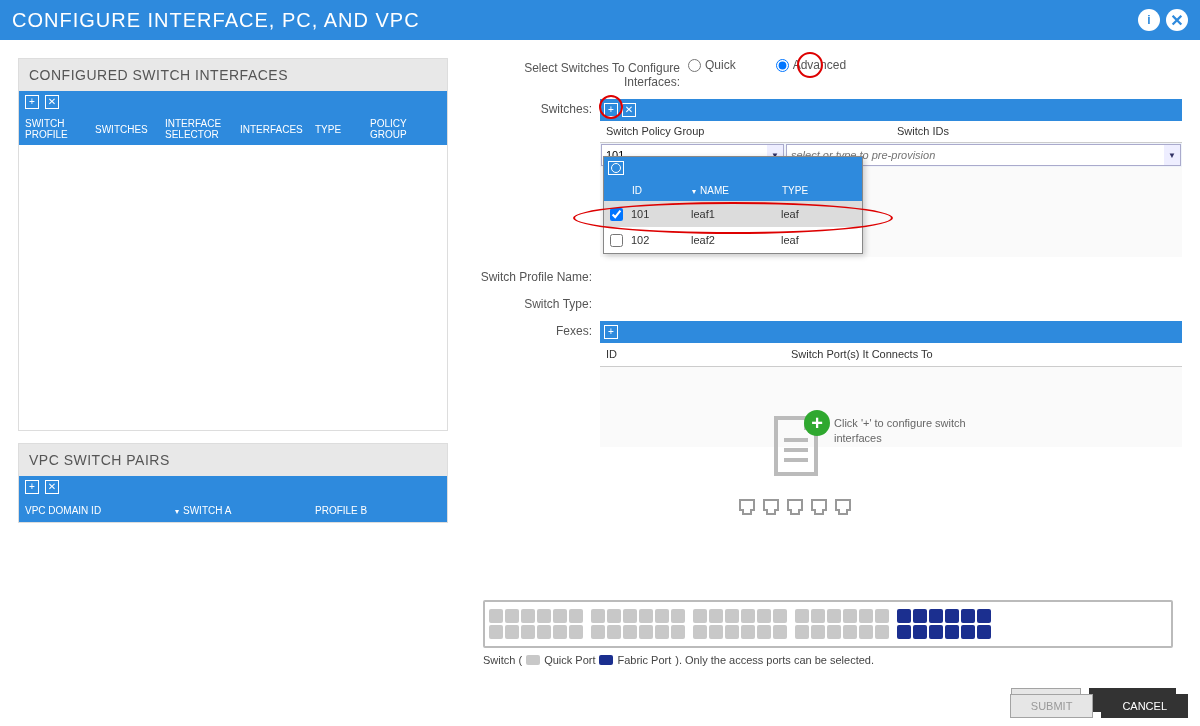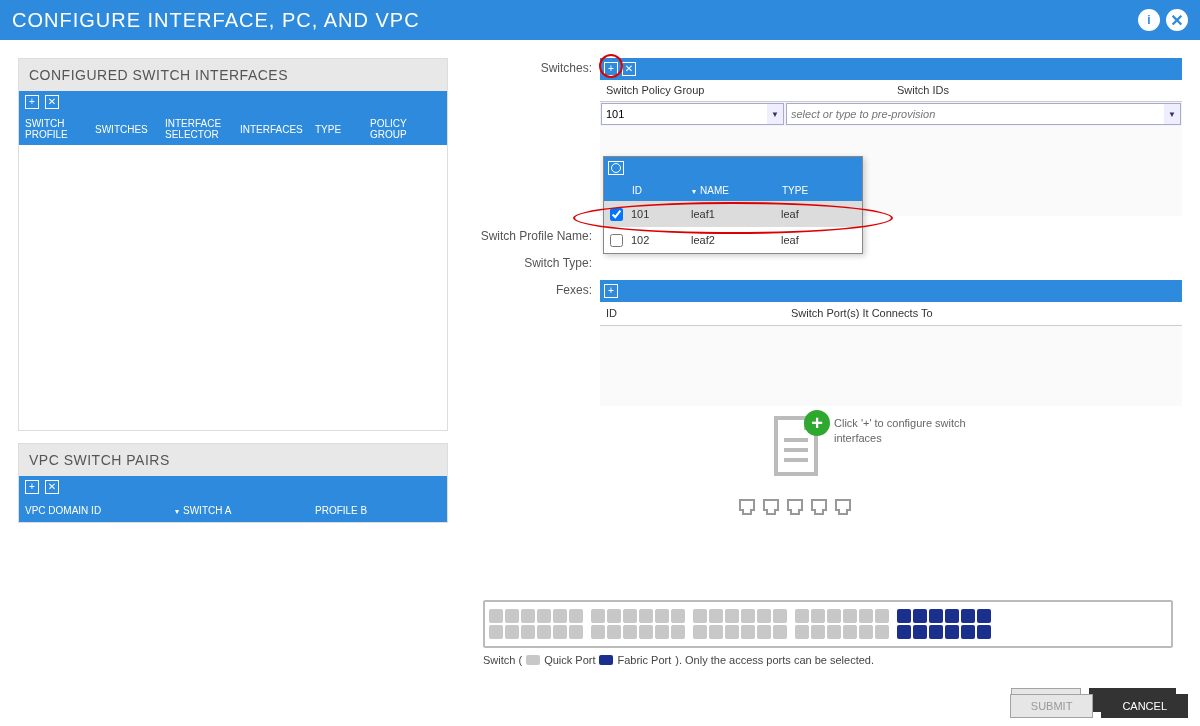--- a/index.html
+++ b/index.html
@@ -139,20 +139,34 @@
           <div class="th" style="width:150px"><span>VPC DOMAIN ID</span></div>
           <div class="th" style="width:140px"><span class="sort-icon">▾</span><span>SWITCH A</span></div>
           <div class="th" style="flex:1">PROFILE B</div>
         </div>
         <div class="panel2-body"></div>
       </div>
     </div>
 
     <div class="right-col">
 
+      <div class="form-row" style="position:relative">
+        <div class="form-label">Select Switches To Configure Interfaces:</div>
+        <div class="form-field radio-grp">
+          <label>
+              <input type="radio" name="mode" style=""> 
+              <span>Quick</span>
+            </label>
+          <label style="margin-left:24px; position:relative">
+              <input type="radio" name="mode" checked="" style=""> 
+              <span>Advanced</span>
+            </label>
+        </div>
+        <div class="red-circle" style="left:319px; top:-6px"></div>
+      </div>
 
       <div class="form-row" style="position:relative">
         <div class="form-label" style="width:122px">Switches:</div>
         <div class="form-field switches-box">
           <div class="blue-tb">
             <div class="sq-btn">+</div>
             <div class="sq-btn">✕</div>
           </div>
           <div class="sw-hdr-row">
             <div class="hcell" style="flex:1">Switch Policy Group</div>

